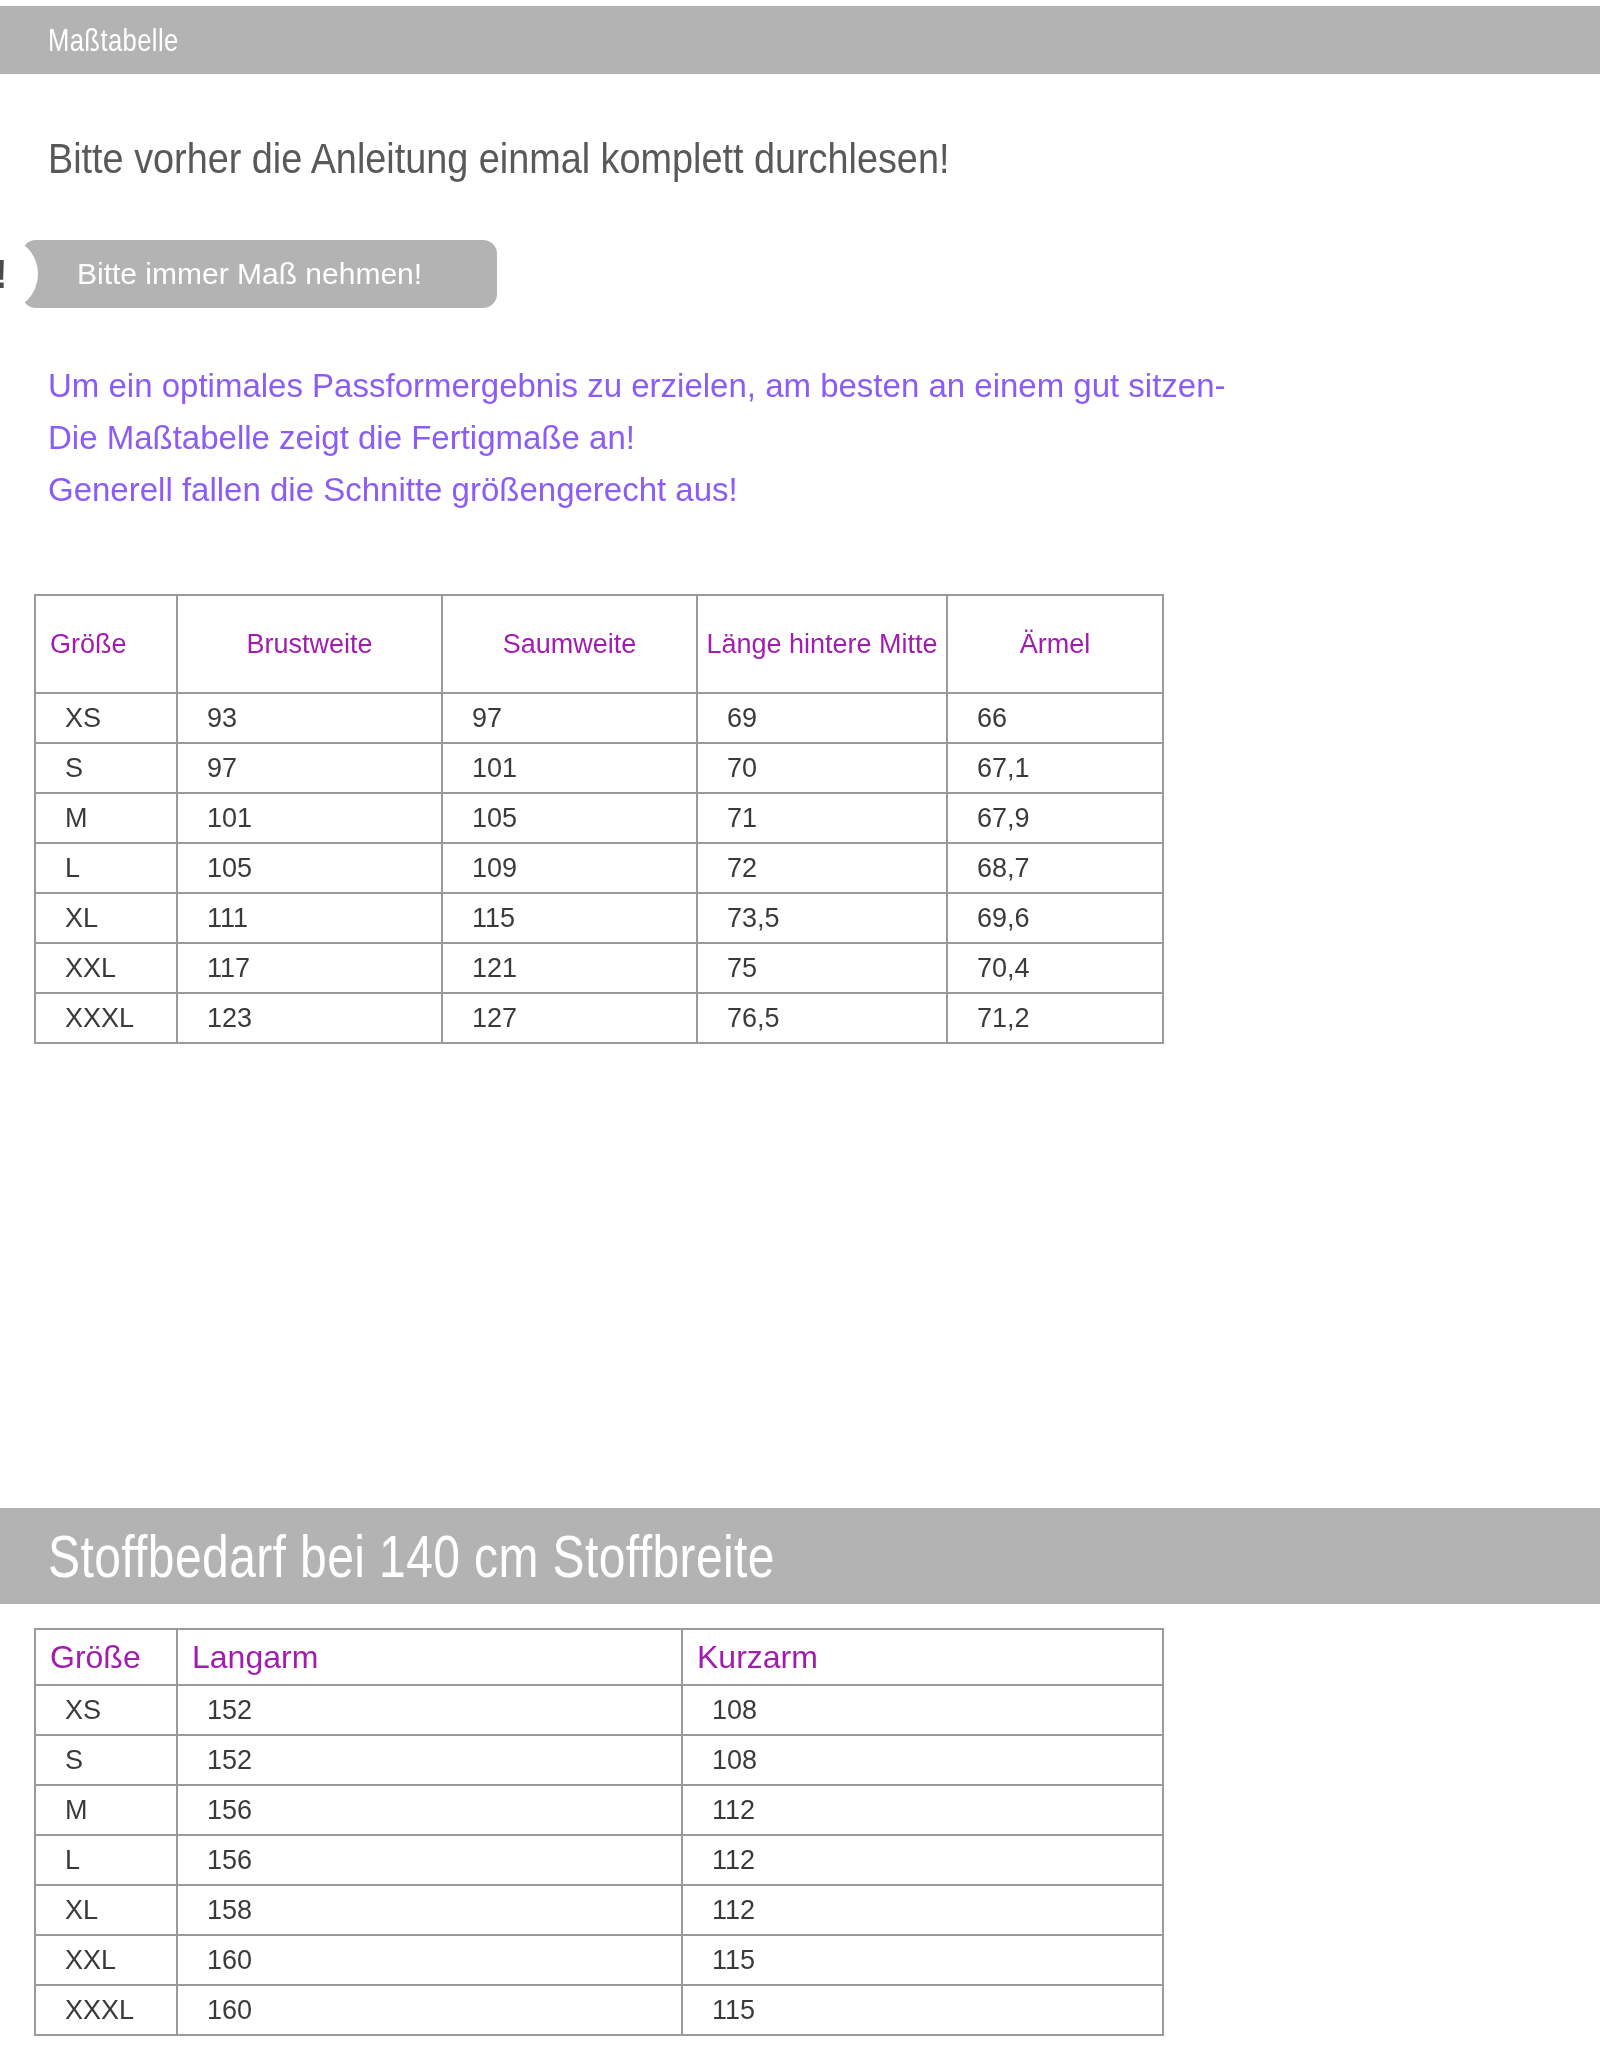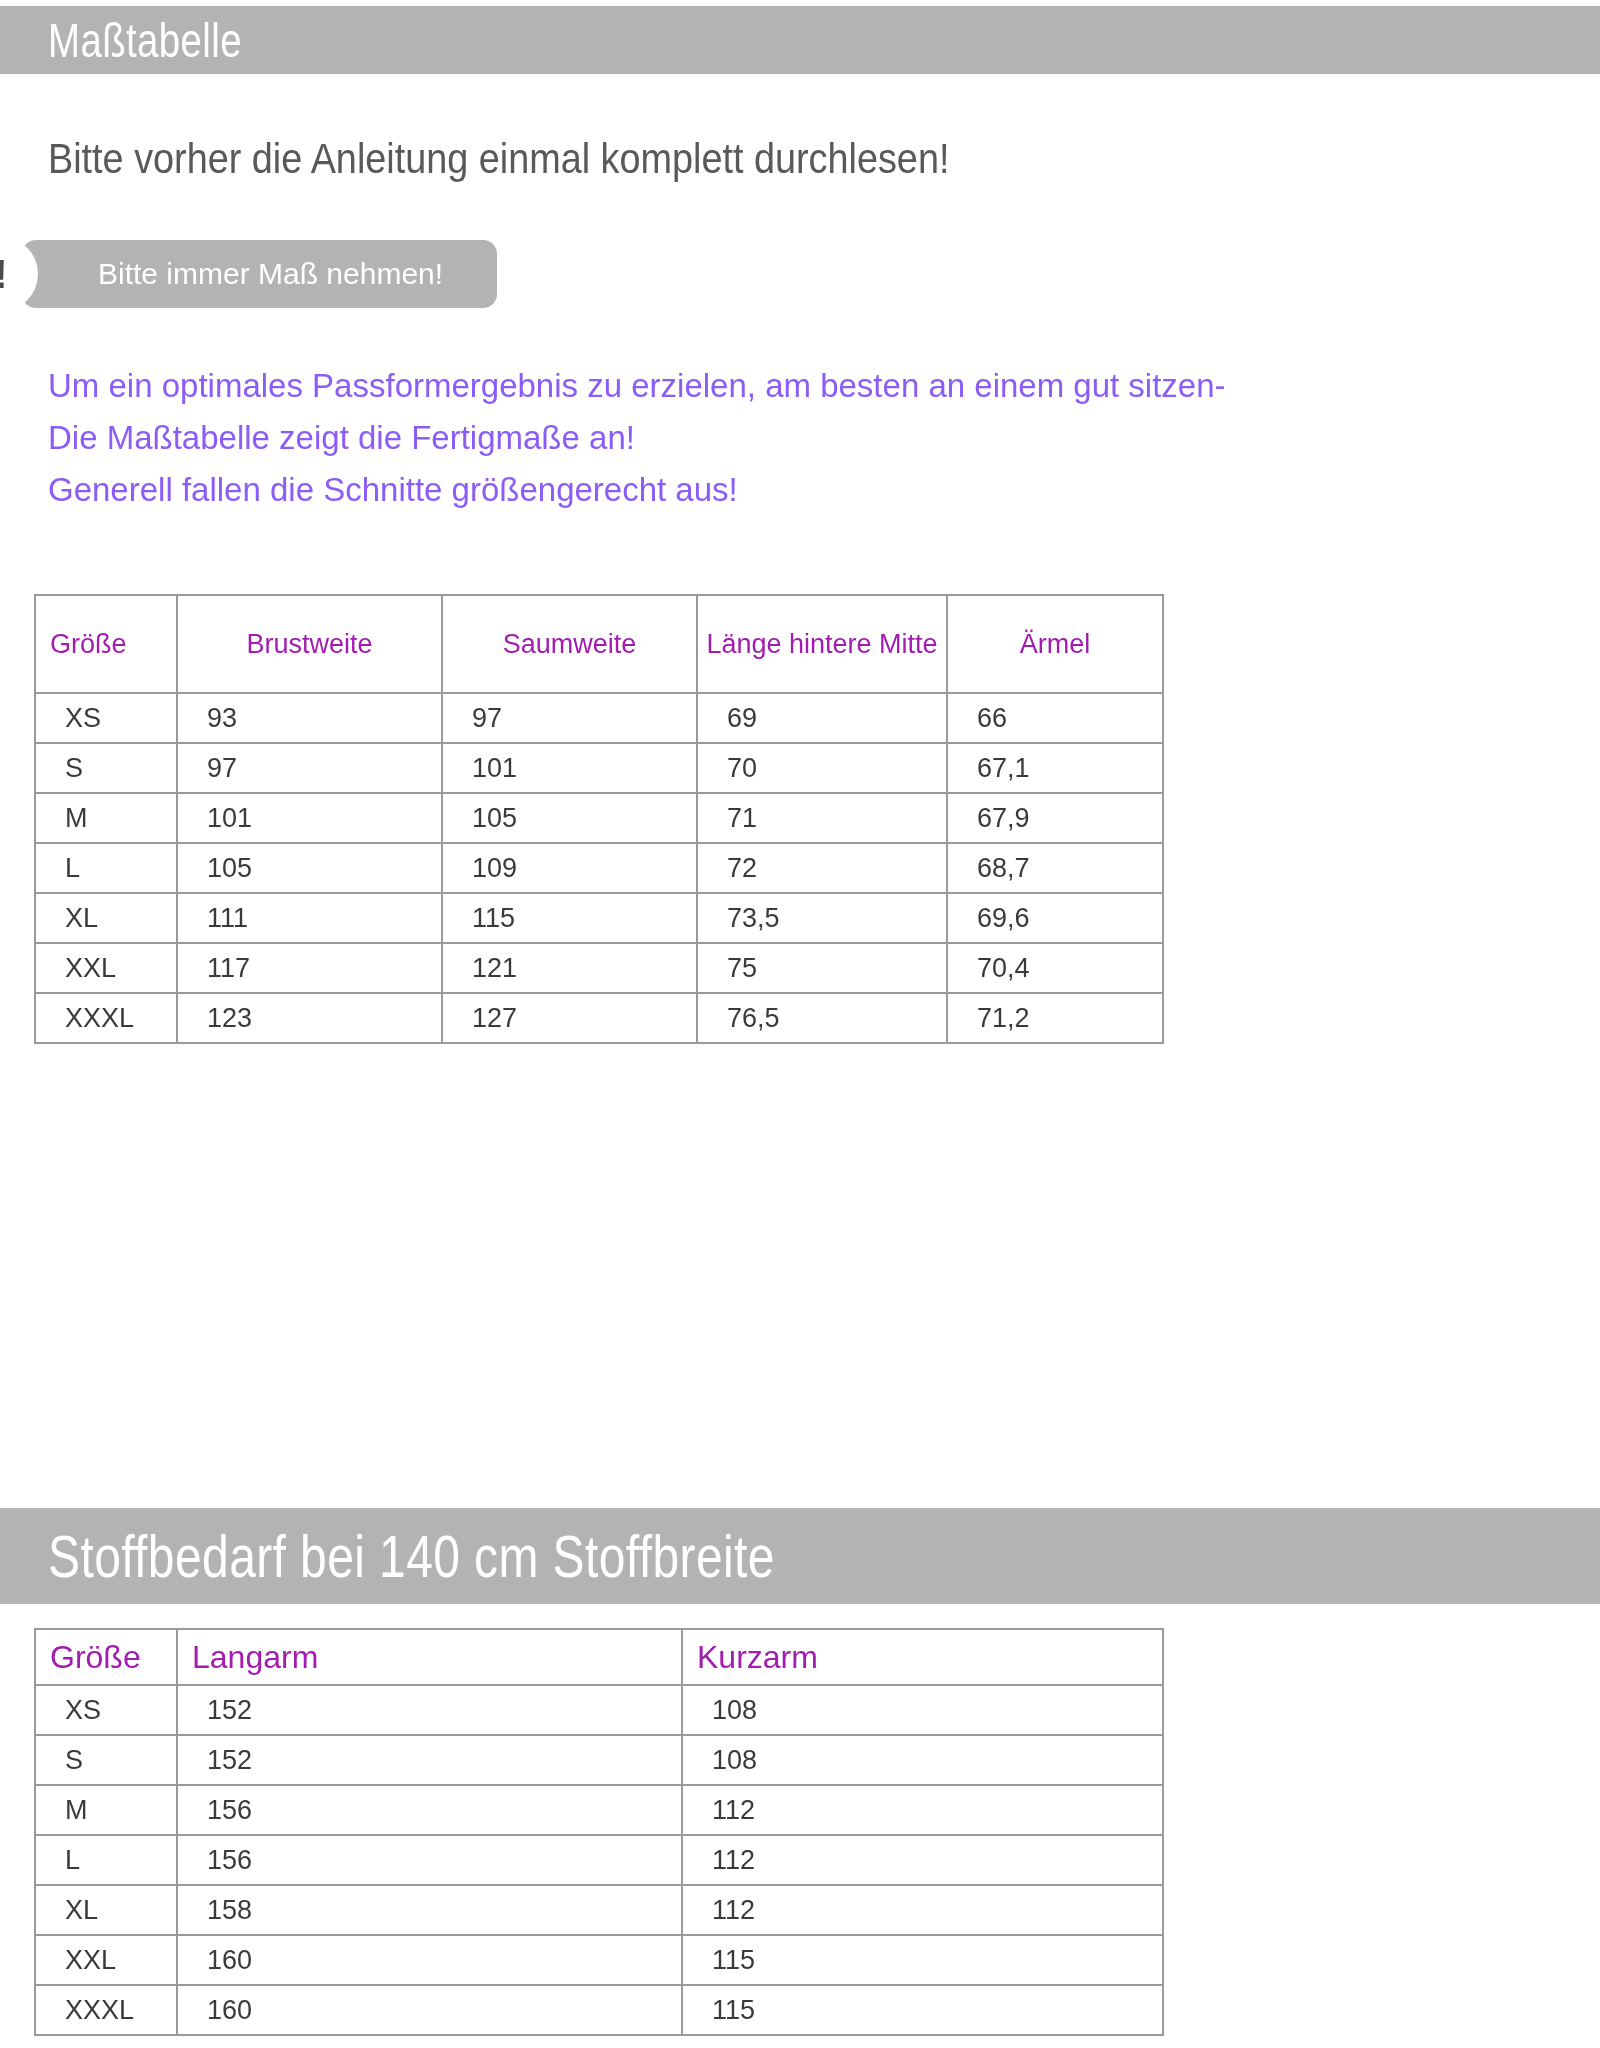--- a/index.html
+++ b/index.html
@@ -22,21 +22,21 @@
     left: 0;
     width: 1600px;
     background: #b3b3b3;
   }
   .section-bar .bar-title {
     position: absolute;
     left: 48px;
     top: 50%;
     transform: translateY(-50%);
     color: #ffffff;
-    font-size: 48px;
+    font-size: 32px;
     font-weight: 400;
     letter-spacing: 0.5px;
     white-space: nowrap;
     transform-origin: left center;
   }
   .bar-title-scale {
     display: inline-block;
     transform: scaleX(0.80);
     transform-origin: left center;
   }
@@ -77,21 +77,20 @@
     border-radius: 14px;
   }
   .notice-label {
     position: absolute;
     left: 55px;
     top: 50%;
     transform: translateY(-50%);
     color: #ffffff;
     font-size: 30px;
     white-space: nowrap;
-    margin-left: 21px;
   }
   .notice-badge {
     position: absolute;
     left: -34px;
     top: -1px;
     width: 70px;
     height: 70px;
     border-radius: 50%;
     background: #ffffff;
     box-shadow: 0 0 0 2px #ffffff;

